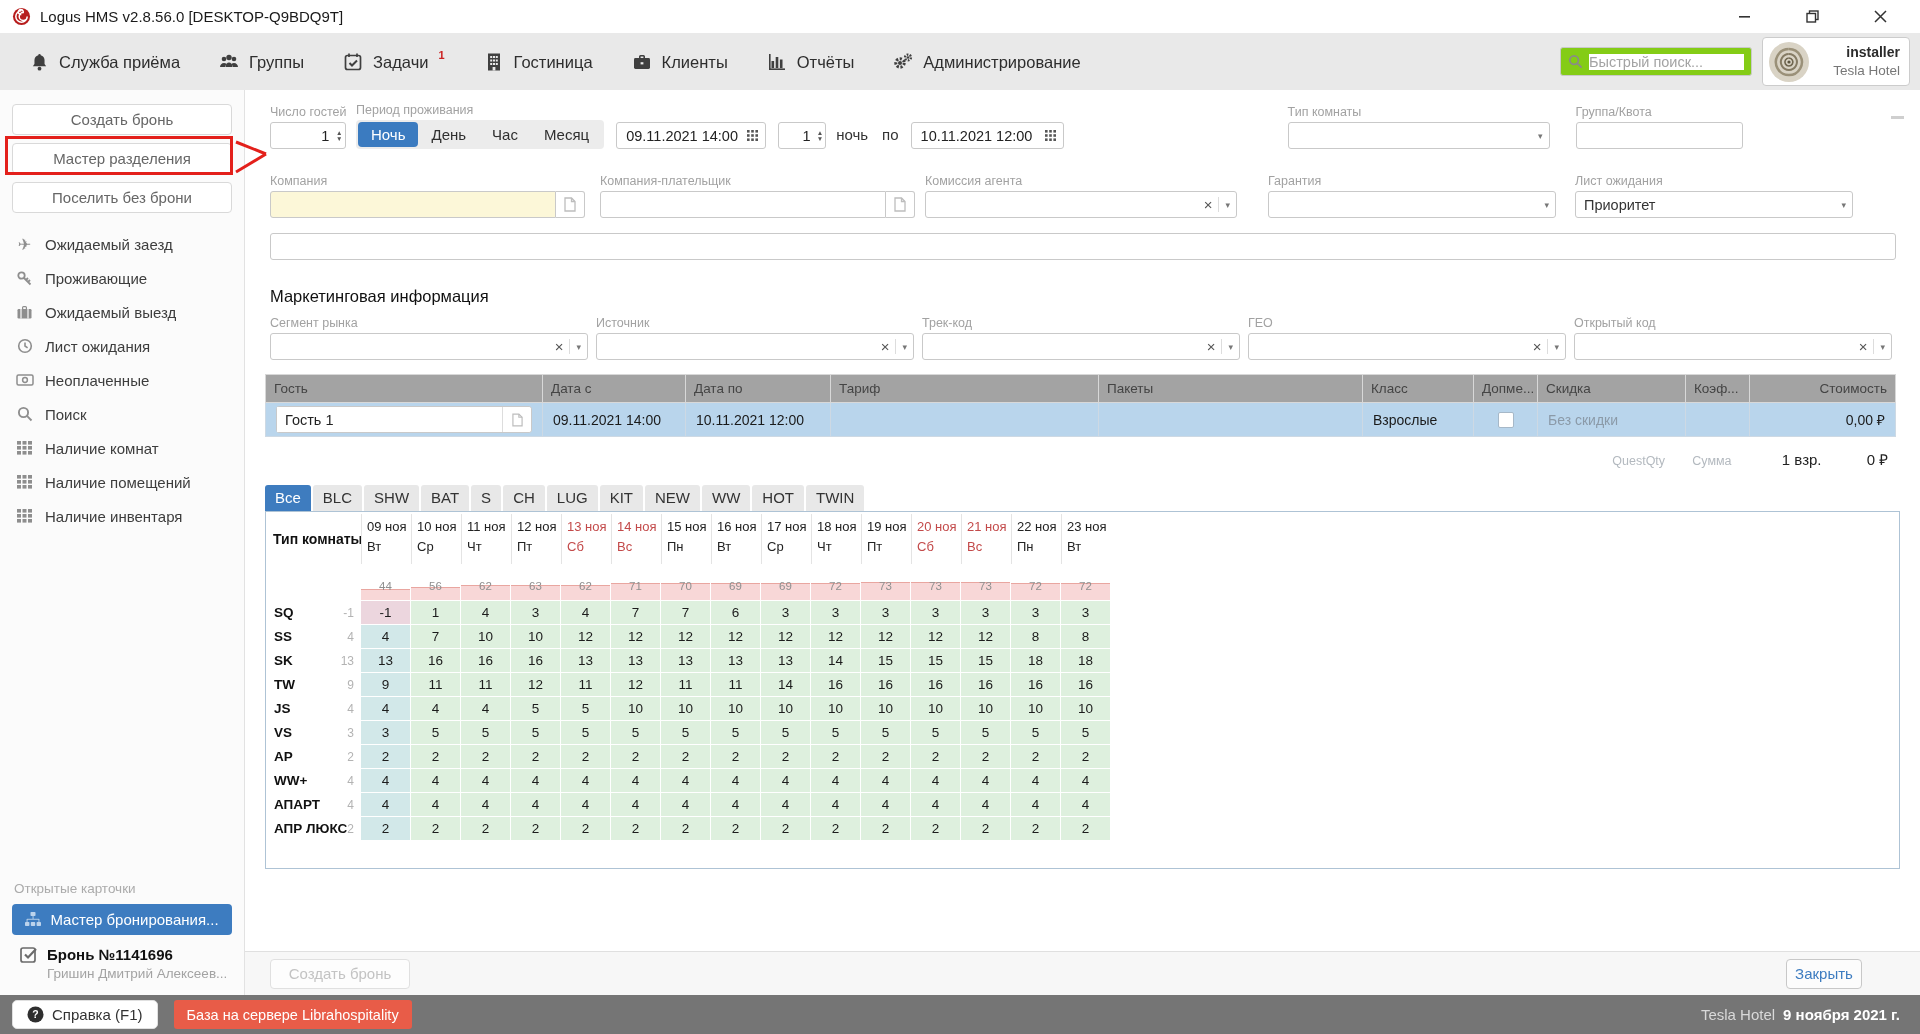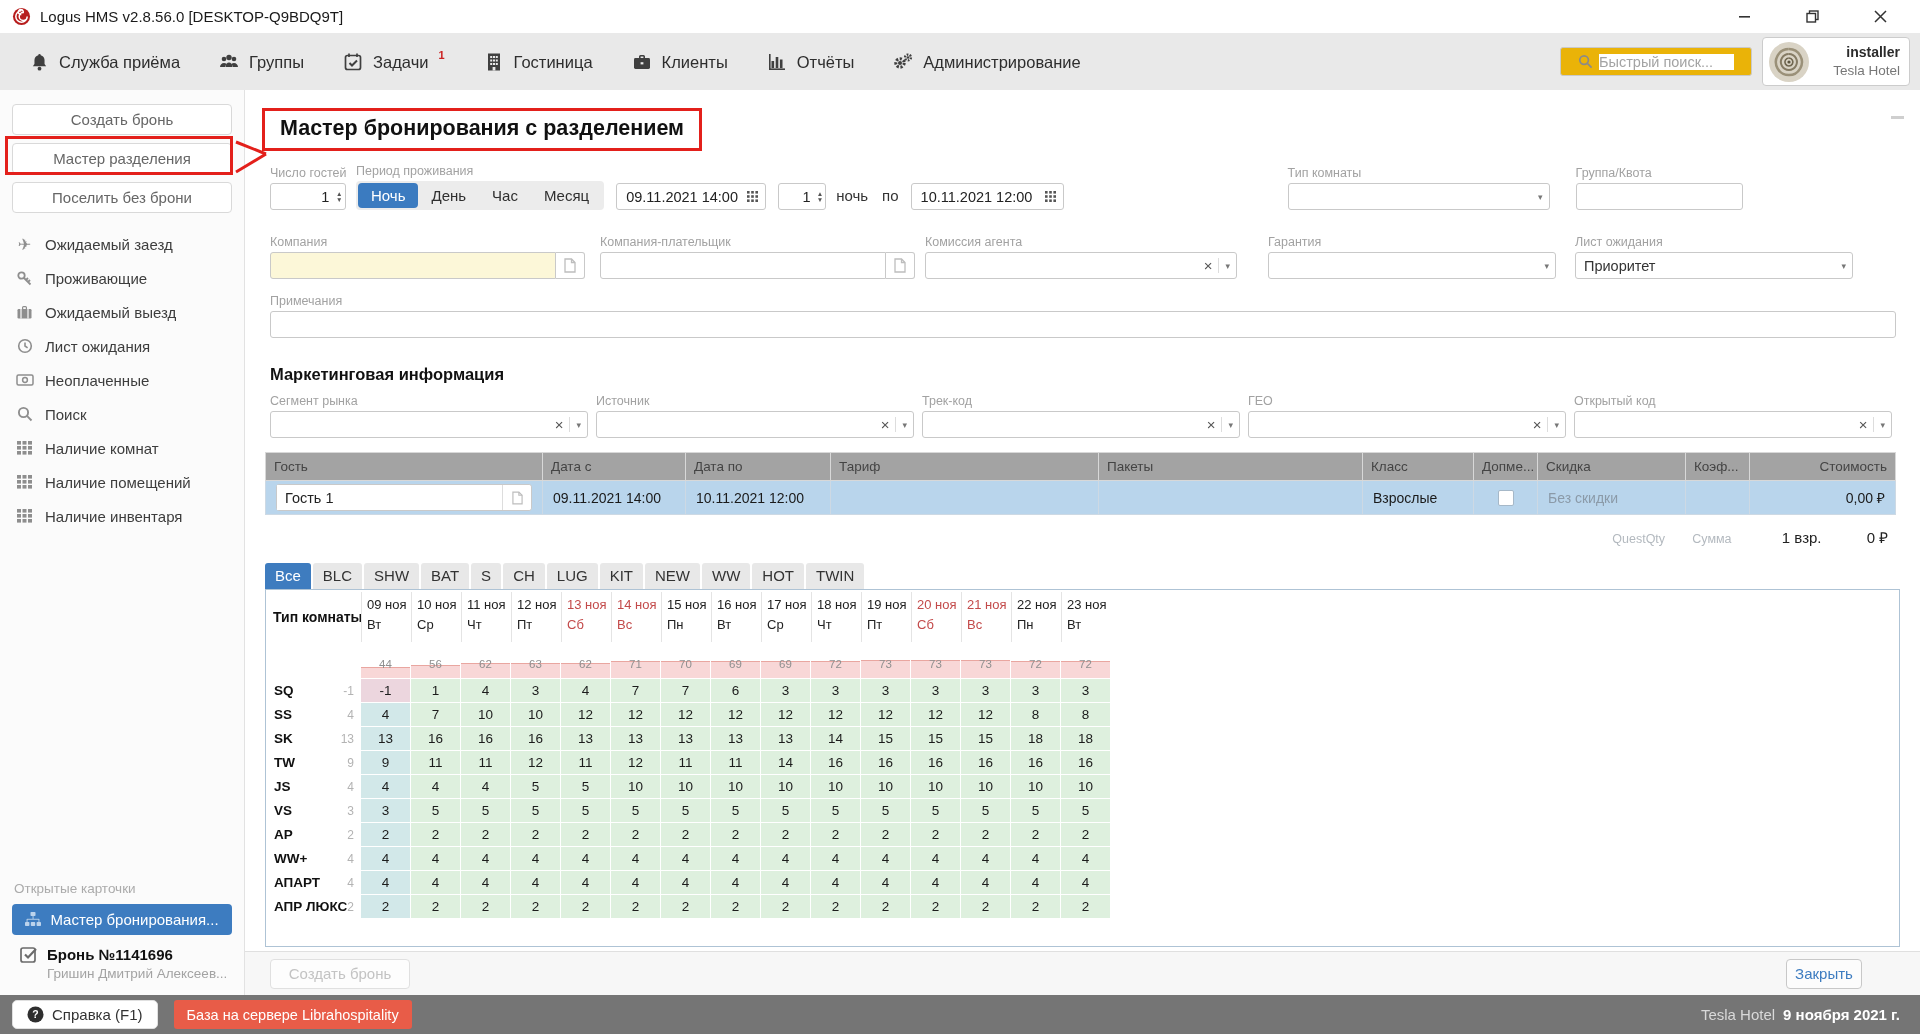--- a/index.html
+++ b/index.html
@@ -13,22 +13,22 @@
   .win-btns { margin-left:auto; display:flex; gap:48px; padding-right:18px; }
   .win-btn { width:20px; height:18px; display:flex; align-items:center; justify-content:center; cursor:pointer; }
 
   
   .navbar { height:57px; background:#e9e9e9; display:flex; align-items:center; padding-left:28px; gap:38px; }
   .nav-item { display:flex; align-items:flex-start; gap:9px; font-size:16.5px; color:#2e2e2e; cursor:pointer; }
   .nav-item .nicon { width:22px; height:22px; display:flex; align-items:center; justify-content:center; }
   .nav-item .nlabel { line-height:22px; }
   .badge { color:#cc2222; font-size:11px; font-weight:bold; margin-left:1px; position:relative; top:-2px; }
   .nav-right { margin-left:auto; display:flex; align-items:center; gap:10px; padding-right:10px; }
-  .searchbox { width:192px; height:29px; background:#eab308; border:1px solid #c9c9c9; border-radius:3px;
-    display:flex; align-items:center; padding:0 17px; gap:6px; }
+  .searchbox { width:192px; height:29px; background:#84cc16; border:1px solid #c9c9c9; border-radius:3px;
+    display:flex; align-items:center; padding:0 7px; gap:6px; }
   .searchbox input { border:none; outline:none; flex:1; font-size:14.5px; color:#444; min-width:0;
     font-family:"Liberation Sans", sans-serif; }
   .searchbox input::placeholder { color:#a3a3a3; }
   .userchip { width:148px; height:49px; background:#fff; border:1px solid #ccc; border-radius:4px;
     display:flex; align-items:center; padding:3px 9px 3px 5px; gap:8px; cursor:pointer; }
   .userchip .utext { margin-left:auto; display:flex; flex-direction:column; align-items:flex-end; line-height:1.35; }
   .userchip .utext b { font-size:14px; color:#2b2b2b; }
   .userchip .utext span { font-size:13.5px; color:#777; }
 
   
@@ -86,21 +86,21 @@
   .combo .arrow { font-size:9px; color:#777; padding-left:2px; }
 
   .txt { border:1px solid #c9c9c9; border-radius:3px; height:27px; padding:0 8px; font-size:14.5px; color:#222;
     outline:none; font-family:"Liberation Sans", sans-serif; }
   .txt.yellow { background:#fcf7d8; }
   .withdoc { display:flex; }
   .withdoc .txt { border-radius:3px 0 0 3px; flex:1; }
   .doc-btn { width:29px; height:27px; border:1px solid #c9c9c9; border-left:none; border-radius:0 3px 3px 0;
     background:#fff; display:flex; align-items:center; justify-content:center; cursor:pointer; }
 
-  .section-h { font-size:16.5px; font-weight:bold; color:#111; margin:27px 0 0 25px; }
+  .section-h { font-size:16.5px; font-weight:normal; color:#111; margin:27px 0 0 25px; }
 
   
   .gtable { margin:14px 0 0 20px; border-collapse:collapse; table-layout:fixed; width:1630px; }
   .gtable th { border:1px solid #d8d8d8; font-weight:normal; font-size:13.5px; color:#444; text-align:left;
     padding:5px 8px; height:28px; background:#a3a3a3; }
   .gtable th.right { text-align:right; }
   .gtable td { border:1px solid #cdd9e4; font-size:14px; color:#1a1a1a; padding:3px 10px; height:34px; background:#b9d5ec; }
   .gtable td.center { text-align:center; }
   .gtable td.right { text-align:right; }
   .gtable td.muted { color:#8b9aa8; }
@@ -446,23 +446,20 @@
 </div>
 
 <div class="annot-box"></div>
 <svg class="annot-svg" viewBox="0 0 42 60">
   <path d="M6 14 L36 26 M6 44 L36 26" stroke="#e3201b" stroke-width="3" fill="none"></path>
 </svg>
 
 <div class="main">
   <div class="main-dash"></div>
 
-  <div class="page-title-box">
-    <div class="page-title">Мастер бронирования с разделением</div>
-  </div>
 
   
   <div class="frow" style="margin-top:13px;">
     <div class="fgroup" style="width:76px; margin-right:10px;">
       <div class="flabel">Число гостей</div>
       <div class="ctrl spinner">
         <input value="1" style="">
         <span class="spin-btns">
             <span>▲</span>
             <span>▼</span>
@@ -581,21 +578,20 @@
       <div class="combo">
         <span class="combo-val">Приоритет</span>
         <span class="arrow">▾</span>
       </div>
     </div>
   </div>
 
   
   <div class="frow" style="margin-top:15px;">
     <div class="fgroup" style="width:1626px; margin-right:0;">
-      <div class="flabel">Примечания</div>
       <input class="txt" style="width: 1626px;">
     </div>
   </div>
 
   <div class="section-h">Маркетинговая информация</div>
 
   
   <div class="frow" style="margin-top:10px;">
       <div class="fgroup" style="width: 318px; margin-right: 8px;">
         <div class="flabel">Сегмент рынка</div>

